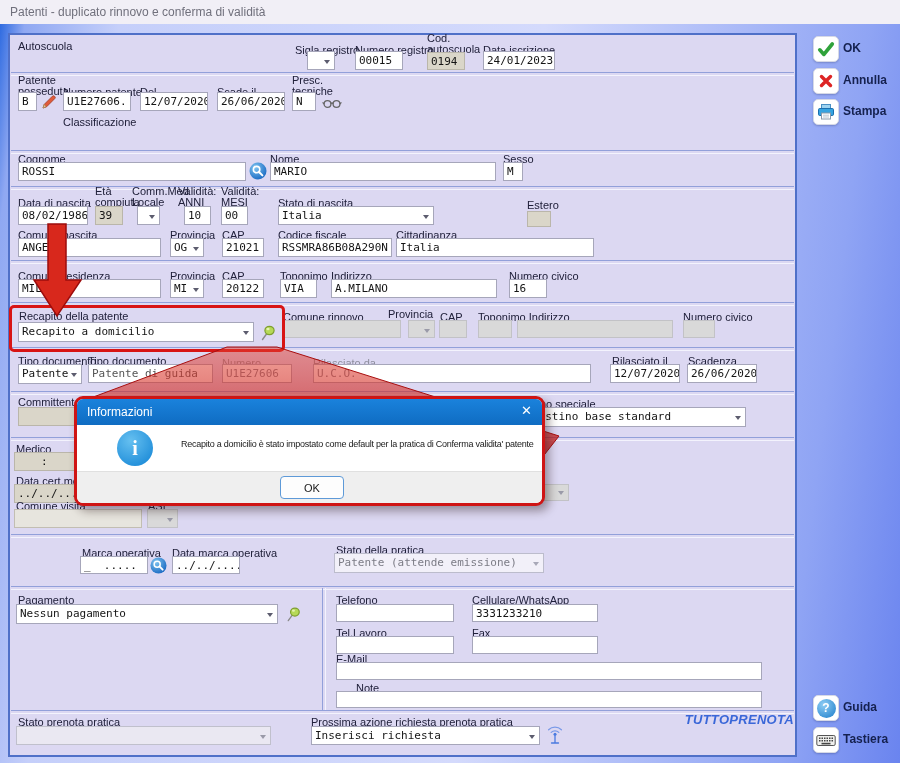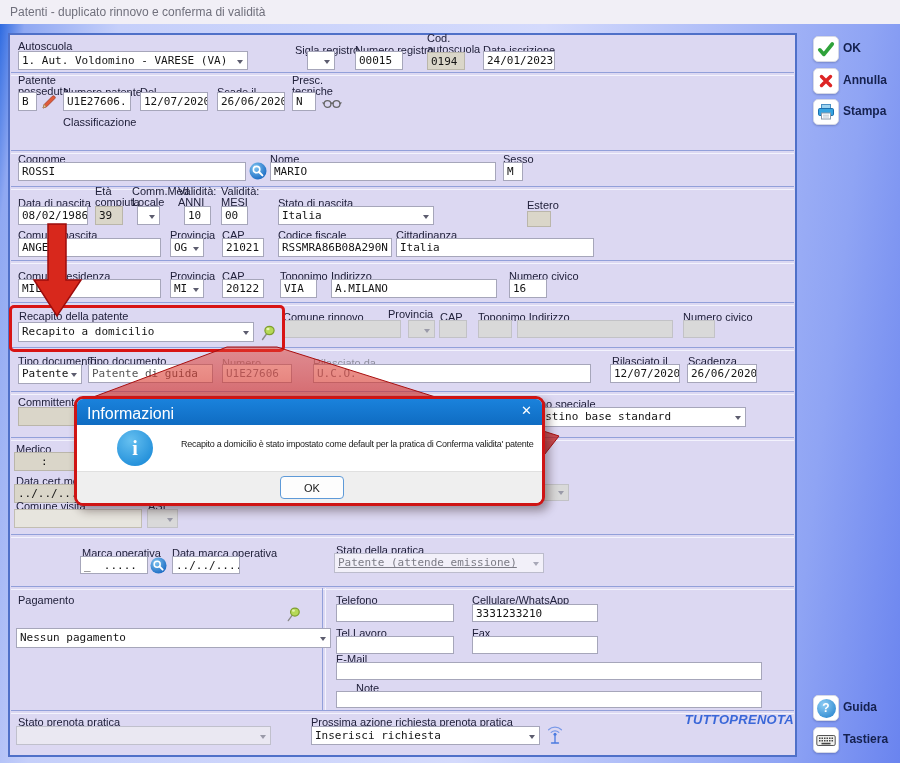--- a/index.html
+++ b/index.html
@@ -16,42 +16,42 @@
   .L{position:absolute;font-size:11px;color:#20203a;white-space:nowrap;z-index:1;}
   .L2{position:absolute;font-size:11px;line-height:11px;color:#20203a;z-index:1;}
   .Lg{position:absolute;font-size:11px;color:#8e8e9e;white-space:nowrap;z-index:1;}
   .F{position:absolute;box-sizing:border-box;background:#fff;border:1px solid #a6a6ba;
     font-family:"DejaVu Sans Mono",monospace;font-size:11px;line-height:15px;color:#141414;
     padding:1px 3px 0;white-space:pre;overflow:hidden;z-index:1;}
   .beige{background:#dad6c9;border-color:#bab6aa;}
   .gray{background:#d9d9d9;border-color:#c2c2c6;}
   .dim{color:#84848e;}
   .dd{padding-right:14px;}
-  .ddg{background:#f2f0f9;border-color:#bcbccc;color:#7c7c86;text-decoration:underline;}
+  .ddg{background:#f2f0f9;border-color:#bcbccc;color:#7c7c86;}
   .ddgray{background:#d9d9d9;border-color:#c2c2c6;}
   .ddlight{background:#eae8f2;border-color:#c0c0cc;}
   .chev{position:absolute;right:4px;top:8px;width:0;height:0;
     border:3.5px solid transparent;border-top:4.5px solid #5c5c6e;}
   .icon{position:absolute;z-index:1;}
   .hr{position:absolute;left:11px;width:783px;height:2px;z-index:1;
     border-top:1px solid #92a0da;border-bottom:1px solid #f3f3fd;}
   .vr{position:absolute;width:2px;z-index:1;border-left:1px solid #92a0da;border-right:1px solid #f3f3fd;}
   .sbtn{position:absolute;left:809px;width:88px;height:26px;z-index:2;cursor:pointer;}
   .sbox{position:absolute;left:4px;top:0;width:24px;height:24px;background:#fff;border:1px solid #d6d9e6;
     border-radius:5px;box-shadow:0 1px 2px rgba(20,30,80,.25);display:flex;align-items:center;justify-content:center;}
   .slab{position:absolute;left:34px;top:5px;font-size:12px;font-weight:600;color:#15214f;}
   .circ{border-radius:50%;display:flex;align-items:center;justify-content:center;color:#fff;}
   .redbox{position:absolute;left:9px;top:305px;width:270px;height:41px;border:3px solid #d81414;
     border-radius:5px;z-index:6;pointer-events:none;}
   .overlay{position:absolute;left:0;top:0;z-index:6;pointer-events:none;}
   .dialog{position:absolute;left:74px;top:396px;width:471px;height:110px;background:#fff;
     border:3px solid #cf1414;border-radius:9px;box-sizing:border-box;z-index:10;
     box-shadow:4px 5px 10px rgba(40,20,20,.4);overflow:hidden;}
   .dtitle{position:absolute;left:0;top:0;right:0;height:26px;background:linear-gradient(#1a82dc,#0f6cc2);}
-  .dtitle .t{position:absolute;left:10px;top:6px;font-size:16px;color:#fff;}
+  .dtitle .t{position:absolute;left:10px;top:6px;font-size:12px;color:#fff;}
   .dclose{position:absolute;right:10px;top:4px;font-size:13px;color:#fff;cursor:pointer;}
   .dbody{position:absolute;left:0;top:26px;right:0;height:47px;background:#fff;}
   .dfoot{position:absolute;left:0;bottom:0;right:0;height:31px;background:#efefef;border-top:1px solid #e0e0e0;}
   .dmsg{position:absolute;left:104px;top:14px;font-size:9px;letter-spacing:-0.25px;color:#1a1a1a;white-space:nowrap;}
   .dok{position:absolute;left:203px;top:4px;width:62px;height:21px;background:#fdfdfd;border:1px solid #5e9ad8;
     border-radius:4px;font-size:11px;color:#1a1a1a;display:flex;align-items:center;justify-content:center;cursor:pointer;}
   .brand{position:absolute;left:560px;top:712px;width:234px;text-align:right;font-size:13px;
     font-weight:bold;font-style:italic;color:#3a67d8;letter-spacing:.3px;z-index:1;}
 </style>
 </head>
@@ -73,21 +73,20 @@
   <div class="hr" style="top:302px"></div>
   <div class="hr" style="top:347px"></div>
   <div class="hr" style="top:391px"></div>
   <div class="hr" style="top:437px"></div>
   <div class="hr" style="top:534px"></div>
   <div class="hr" style="top:586px"></div>
   <div class="hr" style="top:710px"></div>
   <div class="vr" style="left:322px;top:588px;height:122px"></div>
 
   <span class="L" style="left:18px;top:40px">Autoscuola</span>
-  <div class="F dd" style="left:18px;top:51px;width:230px;height:19px"><span>1. Aut. Voldomino - VARESE (VA)</span><i class="chev"></i></div>
   <span class="L" style="left:295px;top:44px">Sigla registro</span>
   <div class="F dd" style="left:307px;top:51px;width:28px;height:19px"><span></span><i class="chev"></i></div>
   <span class="L" style="left:355px;top:44px">Numero registro</span>
   <div class="F" style="left:355px;top:51px;width:48px;height:19px">00015</div>
   <span class="L2" style="left:427px;top:33px;width:52px">Cod. autoscuola</span>
   <div class="F beige" style="left:427px;top:52px;width:38px;height:18px">0194</div>
   <span class="L" style="left:483px;top:44px">Data iscrizione</span>
   <div class="F" style="left:483px;top:51px;width:72px;height:19px">24/01/2023</div>
 
   <span class="L2" style="left:18px;top:75px;width:48px">Patente posseduta</span>
@@ -226,21 +225,21 @@
         <circle cx="9" cy="9" r="8.5" fill="url(#sg2)"></circle>
         <circle cx="7.6" cy="7.6" r="3.2" fill="none" stroke="#fff" stroke-width="1.6"></circle>
         <path d="M10 10 L13.4 13.4" stroke="#fff" stroke-width="2" stroke-linecap="round"></path>
       </svg></span>
   <span class="L" style="left:172px;top:547px">Data marca operativa</span>
   <div class="F" style="left:172px;top:556px;width:68px;height:18px">../../....</div>
   <span class="L" style="left:336px;top:544px">Stato della pratica</span>
   <div class="F dd ddg" style="left:334px;top:553px;width:210px;height:20px"><span>Patente (attende emissione)</span><i class="chev" style="border-top-color:#a8a8b8"></i></div>
 
   <span class="L" style="left:18px;top:594px">Pagamento</span>
-  <div class="F dd" style="left:16px;top:628px;width:315px;height:20px"><span>Nessun pagamento</span><i class="chev"></i></div>
+  <div class="F dd" style="left:16px;top:604px;width:262px;height:20px"><span>Nessun pagamento</span><i class="chev"></i></div>
   <span class="icon" style="left:284px;top:605px"><svg width="18" height="18" viewBox="0 0 19 19">
         <path d="M4.5 16.5 L8.5 11" stroke="#8a8a8a" stroke-width="1.4" stroke-linecap="round"></path>
         <ellipse cx="11.5" cy="7.5" rx="4.6" ry="4.2" fill="#b6d957" stroke="#7e9e2e" stroke-width="1.2"></ellipse>
         <ellipse cx="10" cy="6" rx="1.6" ry="1.2" fill="#e4f2b0"></ellipse>
       </svg></span>
   <span class="L" style="left:336px;top:594px">Telefono</span>
   <div class="F" style="left:336px;top:604px;width:118px;height:18px"></div>
   <span class="L" style="left:472px;top:594px">Cellulare/WhatsApp</span>
   <div class="F" style="left:472px;top:604px;width:126px;height:18px">3331233210</div>
   <span class="L" style="left:336px;top:627px">Tel.Lavoro</span>

